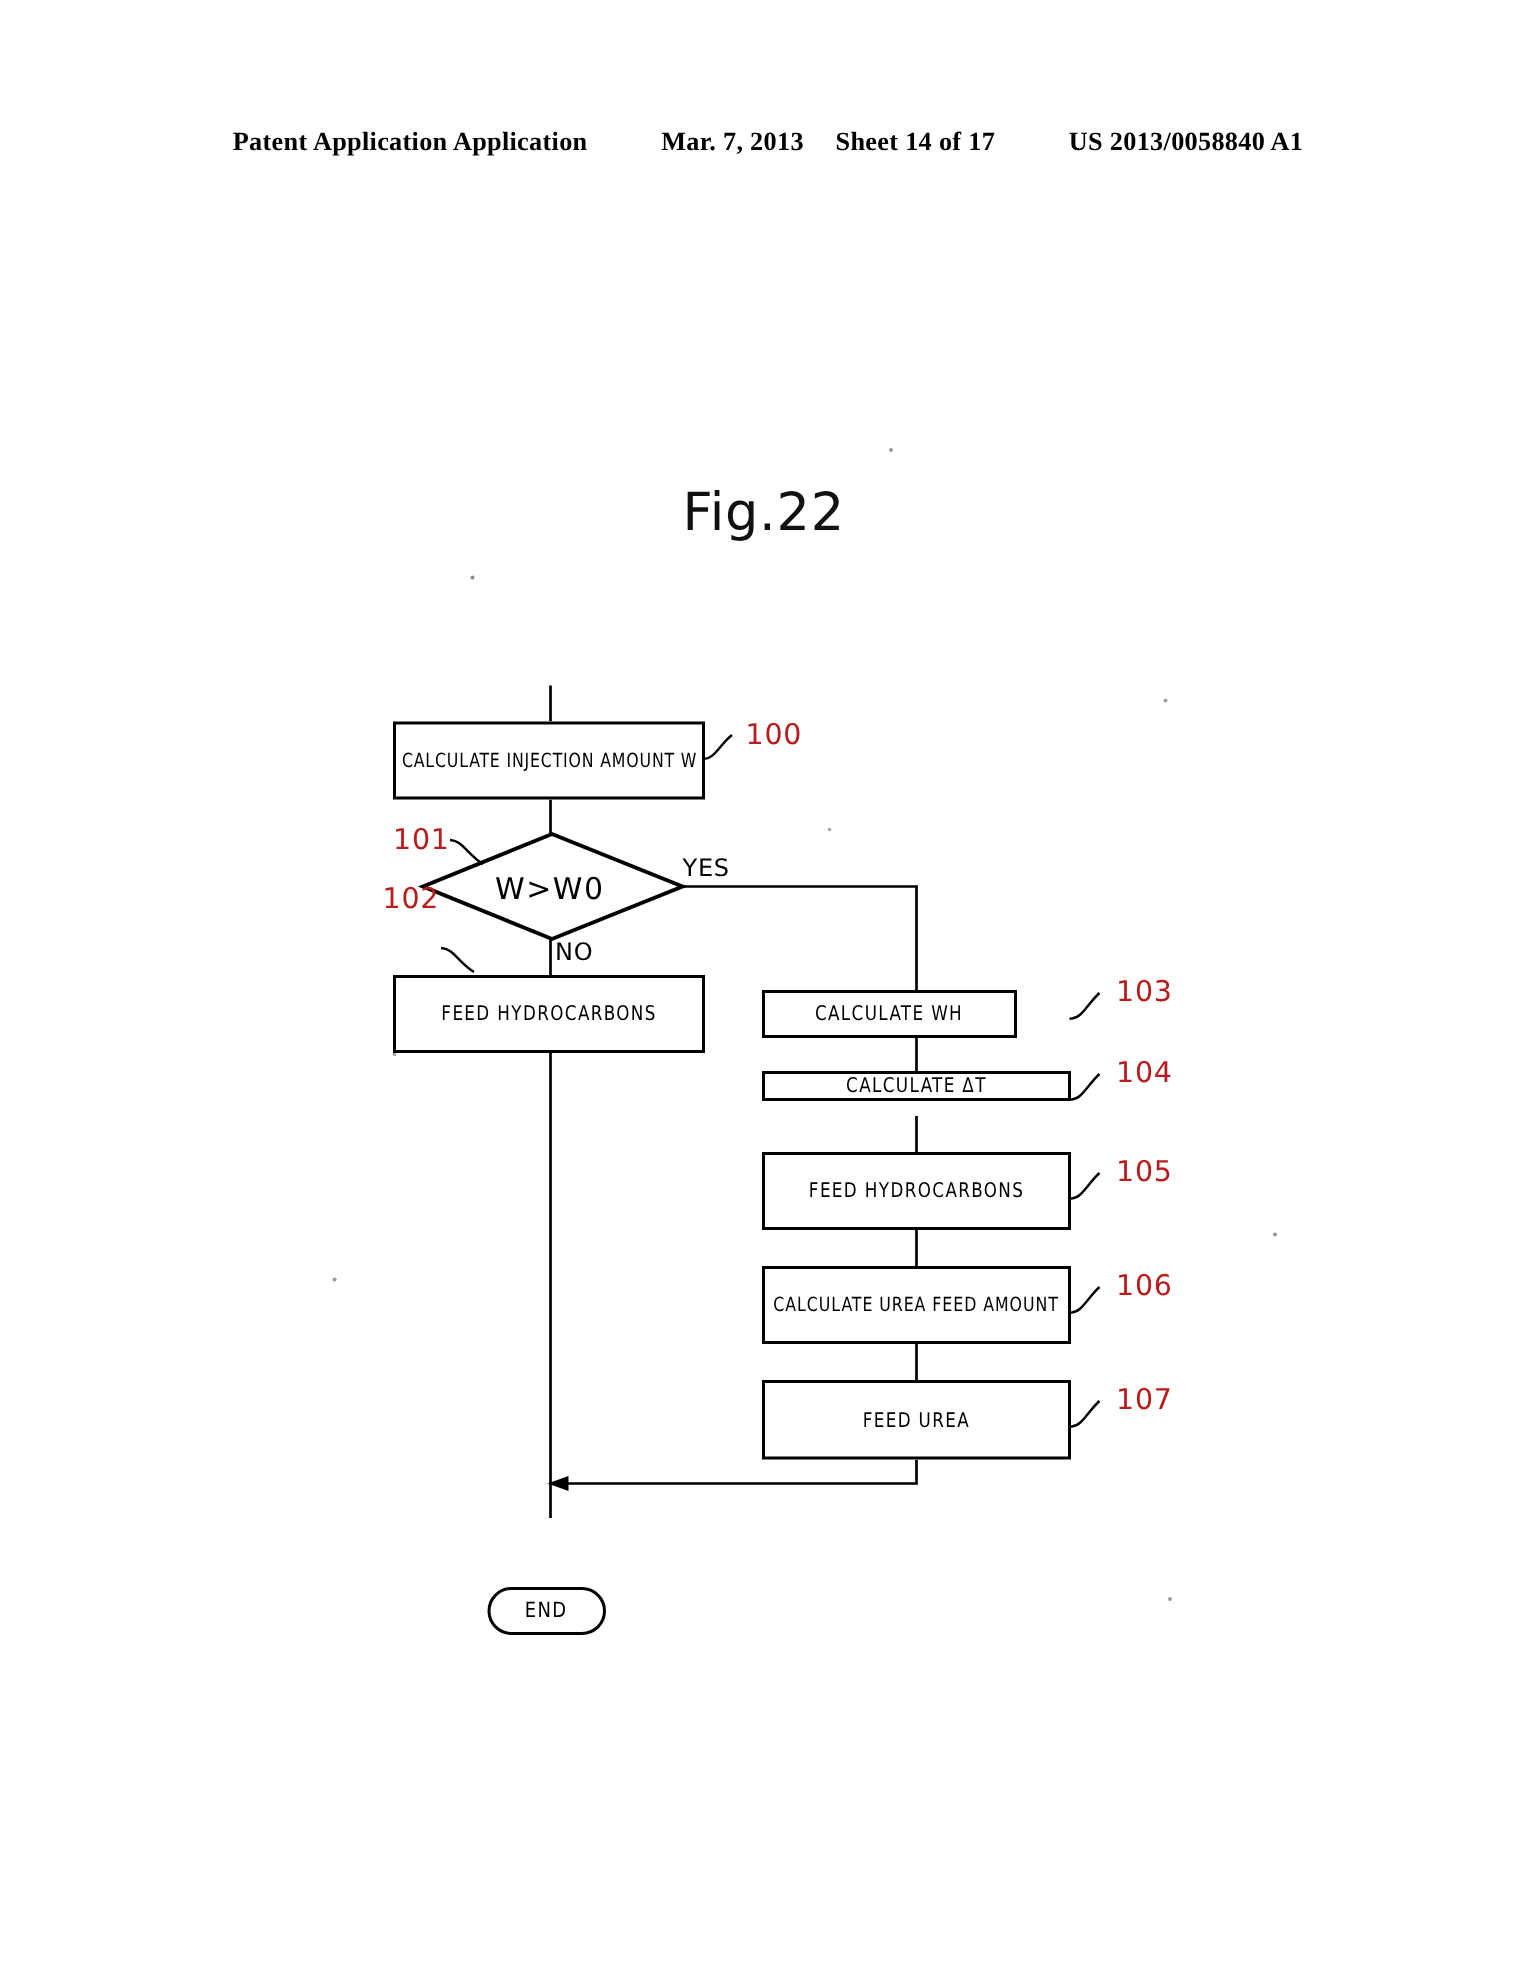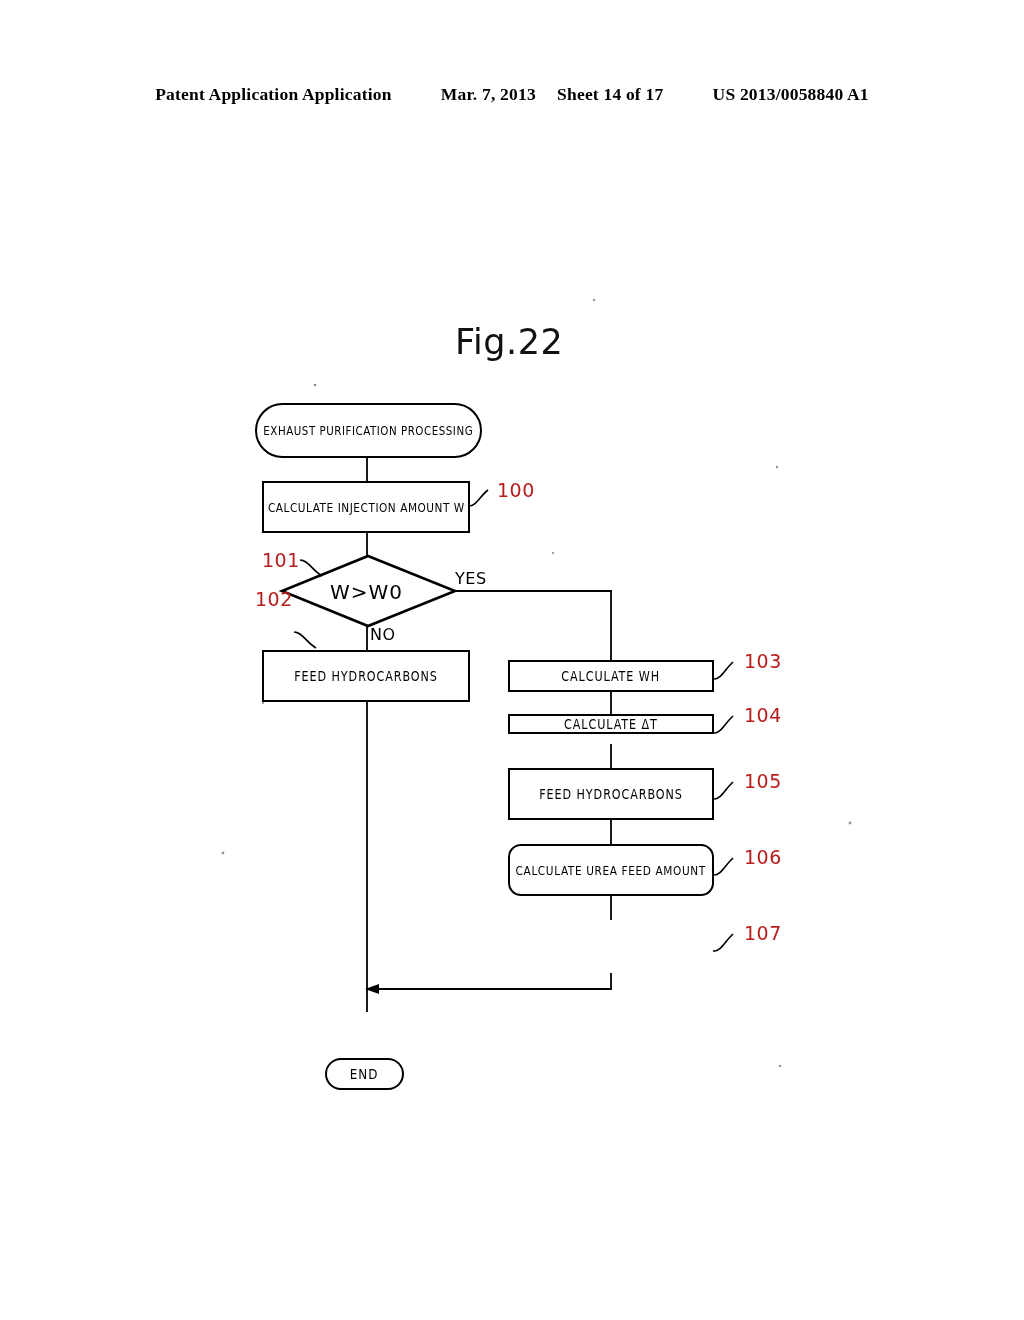--- a/index.html
+++ b/index.html
@@ -152,23 +152,20 @@
     <circle cx="315" cy="385" r="1.3" fill="#8a8a8a"></circle>
     <circle cx="594" cy="300" r="1.3" fill="#9a9a9a"></circle>
     <circle cx="777" cy="467" r="1.3" fill="#9a9a9a"></circle>
     <circle cx="223" cy="853" r="1.4" fill="#9a9a9a"></circle>
     <circle cx="850" cy="823" r="1.4" fill="#9a9a9a"></circle>
     <circle cx="780" cy="1066" r="1.3" fill="#9a9a9a"></circle>
     <circle cx="553" cy="553" r="1.2" fill="#a5a5a5"></circle>
     <circle cx="263" cy="703" r="1.2" fill="#a5a5a5"></circle>
   </svg>
 
-  <div class="node terminator" style="left:255px; top:403px; width:227px; height:55px;">
-    <span class="label" style="font-size:13px;letter-spacing:0.6px;transform:scaleX(0.88);">EXHAUST PURIFICATION PROCESSING</span>
-  </div>
 
   <div class="node process" style="left:262px; top:481px; width:208px; height:52px;">
     <span class="label" style="font-size:13px;letter-spacing:0.6px;transform:scaleX(0.9);">CALCULATE INJECTION AMOUNT W</span>
   </div>
   <div class="ref" style="left:497px; top:479px;">100</div>
   <svg class="leader" style="position:absolute;left:466px;top:484px;" width="36" height="26">
     <path d="M2,22 C10,23 14,12 22,6" fill="none" stroke="#000" stroke-width="1.6"></path>
   </svg>
 
   <div class="diamond-label" style="left:330px; top:580px;">W&gt;W0</div>
@@ -181,21 +178,21 @@
   <div class="branch-label" style="left:370px; top:625px;">NO</div>
 
   <div class="node process" style="left:262px; top:650px; width:208px; height:52px;">
     <span class="label">FEED HYDROCARBONS</span>
   </div>
   <div class="ref" style="left:255px; top:588px;">102</div>
   <svg style="position:absolute;left:292px;top:628px;" width="34" height="26">
     <path d="M2,4 C10,4 14,14 24,20" fill="none" stroke="#000" stroke-width="1.6"></path>
   </svg>
 
-  <div class="node process" style="left:508px; top:660px; width:206px; height:32px;">
+  <div class="node process" style="left:508px; top:660px; width:170px; height:32px;">
     <span class="label">CALCULATE WH</span>
   </div>
   <div class="ref" style="left:744px; top:650px;">103</div>
   <svg style="position:absolute;left:711px;top:657px;" width="36" height="26">
     <path d="M2,22 C10,23 14,12 22,5" fill="none" stroke="#000" stroke-width="1.6"></path>
   </svg>
 
   <div class="node process" style="left:508px; top:714px; width:206px; height:20px;">
     <span class="label">CALCULATE ΔT</span>
   </div>
@@ -205,28 +202,31 @@
   </svg>
 
   <div class="node process" style="left:508px; top:768px; width:206px; height:52px;">
     <span class="label">FEED HYDROCARBONS</span>
   </div>
   <div class="ref" style="left:744px; top:770px;">105</div>
   <svg style="position:absolute;left:711px;top:777px;" width="36" height="26">
     <path d="M2,22 C10,23 14,12 22,5" fill="none" stroke="#000" stroke-width="1.6"></path>
   </svg>
 
-  <div class="node process" style="left:508px; top:844px; width:206px; height:52px;border-radius:13px;">
+  <div class="node process" style="left:508px; top:844px; width:206px; height:52px;">
     <span class="label" style="font-size:13px;letter-spacing:0.7px;transform:scaleX(0.9);">CALCULATE UREA FEED AMOUNT</span>
   </div>
   <div class="ref" style="left:744px; top:846px;">106</div>
   <svg style="position:absolute;left:711px;top:853px;" width="36" height="26">
     <path d="M2,22 C10,23 14,12 22,5" fill="none" stroke="#000" stroke-width="1.6"></path>
   </svg>
 
+  <div class="node process" style="left:508px; top:920px; width:206px; height:53px;">
+    <span class="label">FEED UREA</span>
+  </div>
   <div class="ref" style="left:744px; top:922px;">107</div>
   <svg style="position:absolute;left:711px;top:929px;" width="36" height="26">
     <path d="M2,22 C10,23 14,12 22,5" fill="none" stroke="#000" stroke-width="1.6"></path>
   </svg>
 
   <div class="node terminator" style="left:325px; top:1012px; width:79px; height:32px; border-radius:20px;margin-top:46px;">
     <span class="label" style="font-size:14px;letter-spacing:1px;transform:scaleX(0.95);">END</span>
   </div>
 
 </div>

